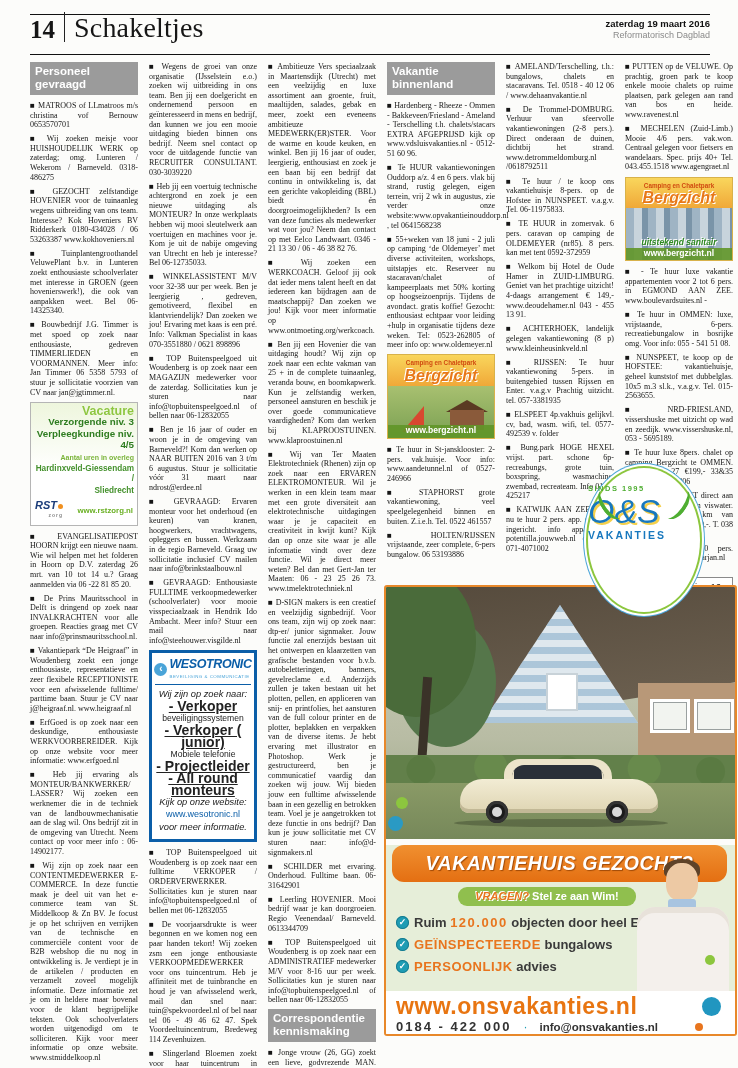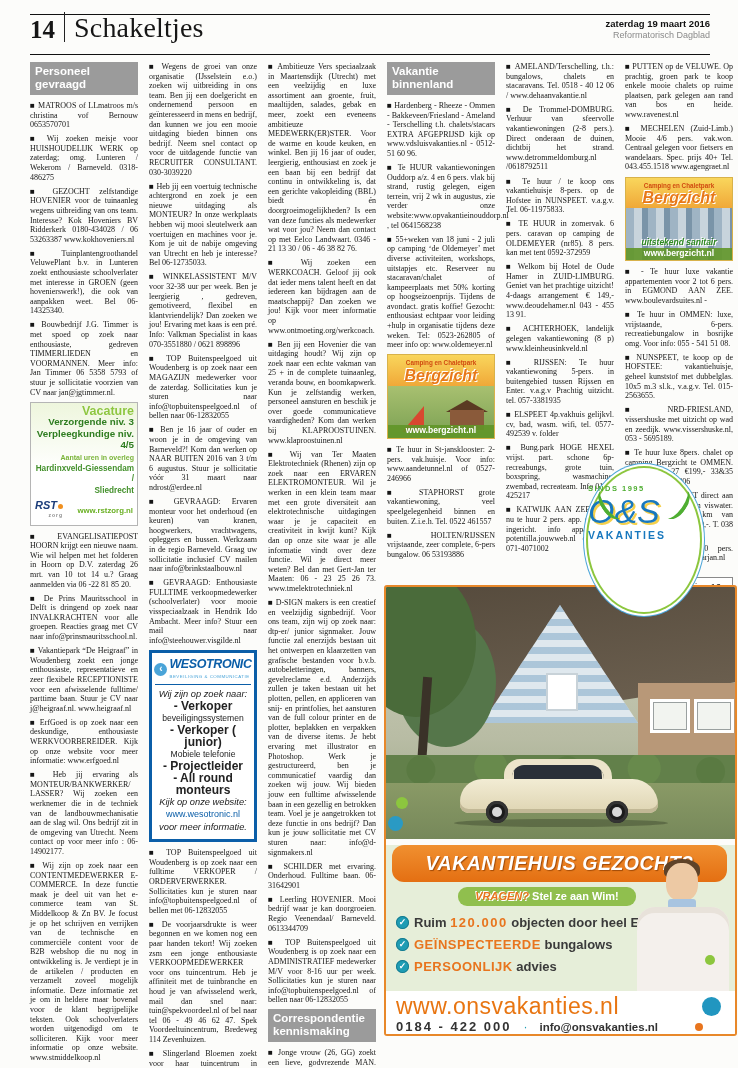--- a/index.html
+++ b/index.html
@@ -40,21 +40,21 @@
   
   .weso{border:3px solid #0b5ea8;background:#fff;text-align:center;padding:5px 3px 6px 3px;margin:0 0 6px 0;
         font-family:"Liberation Sans",sans-serif;}
   .weso-head{display:flex;align-items:center;justify-content:center;border-bottom:1px solid #0b5ea8;padding-bottom:3px;margin-bottom:3px;}
   .weso-icon{width:13px;height:13px;border-radius:50%;background:#4aa4d8;color:#fff;font-size:10px;line-height:12px;font-weight:bold;margin-right:2px;flex:0 0 auto;}
   .weso-brandwrap{text-align:left;}
   .weso-brand{color:#0b5ea8;font-weight:bold;font-style:italic;font-size:12.5px;letter-spacing:-.4px;line-height:12px;}
   .weso-tag{color:#4aa4d8;font-size:4.4px;letter-spacing:.5px;}
   .weso-line{font-size:8.6px;line-height:12px;color:#222;}
   .weso-it{font-style:italic;font-size:9.3px;}
-  .weso-b{font-weight:bold;font-size:12px;}
+  .weso-b{font-weight:bold;font-size:14px;text-decoration:underline;}
   .weso-url{color:#0b5ea8;font-weight:normal;font-size:9px;line-height:13px;}
 
   
   .berg{position:relative;margin:0 0 6px 0;border:1px solid #d8b24a;overflow:hidden;font-family:"Liberation Sans",sans-serif;}
   .berg-top{background:linear-gradient(180deg,#f9d65c 0%,#f0a838 100%);text-align:center;padding:3px 0 2px 0;}
   .berg-camping{color:#d04a10;font-weight:bold;font-size:6.3px;}
   .berg-brand{color:#e87818;font-weight:bold;font-style:italic;font-size:16px;line-height:16px;
               text-shadow:1px 1px 0 #fff,-1px -1px 0 #fff;}
   .berg-photo{height:52px;position:relative;}
   .berg-photo-play{background:linear-gradient(180deg,#a8c070 0%,#7aa052 100%);}
@@ -140,21 +140,21 @@
   .vh-caps{letter-spacing:.5px;}
   .wim{position:absolute;right:6px;bottom:0;width:92px;height:128px;}
   .wim-head{position:absolute;left:29px;top:0;width:32px;height:38px;border-radius:46% 46% 42% 42%;background:#edc9a4;}
   .wim-hair{position:absolute;left:27px;top:-4px;width:36px;height:20px;border-radius:50% 50% 30% 30%;background:#5e4228;}
   .wim-collar{position:absolute;left:31px;top:36px;width:28px;height:10px;background:#a8c4e0;border-radius:3px;}
   .wim-body{position:absolute;left:0;top:44px;width:92px;height:84px;border-radius:18px 18px 0 0;background:#f4f0ec;
             box-shadow:inset 0 6px 0 #e8e2da;}
   .wim-dot{position:absolute;right:14px;top:92px;width:10px;height:10px;border-radius:50%;background:#8cc63e;}
 
   .strip{position:relative;height:49px;background:#fff;padding:3px 10px 0 10px;box-sizing:border-box;}
-  .strip-url{color:#e87511;font-weight:normal;font-size:23px;line-height:24px;letter-spacing:.5px;}
+  .strip-url{color:#e87511;font-weight:bold;font-size:23px;line-height:24px;letter-spacing:.5px;}
   .strip-line2{display:flex;align-items:center;margin-top:1px;}
   .strip-phone{color:#333;font-weight:bold;font-size:13px;letter-spacing:2px;}
   .strip-sep{color:#1e9cb4;font-size:12px;margin:0 12px;}
   .strip-mail{color:#333;font-weight:bold;font-size:11.5px;}
   .strip-dot-blue{position:absolute;right:14px;top:6px;width:19px;height:19px;border-radius:50%;background:#2196c0;}
   .strip-dot-orange{position:absolute;right:32px;top:32px;width:8px;height:8px;border-radius:50%;background:#e8751e;}
 </style>
 </head>
 <body>
 

